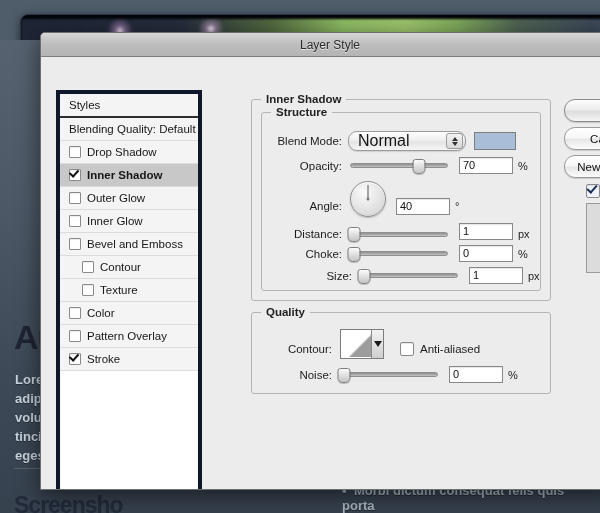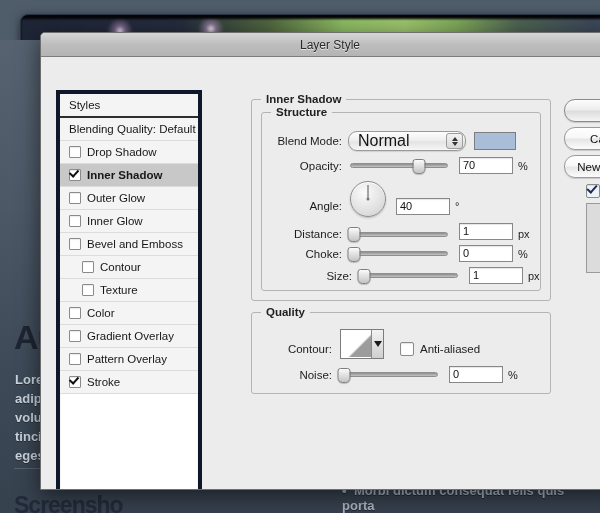--- a/index.html
+++ b/index.html
@@ -302,24 +302,20 @@
         <span class="cb"></span>
         <span>Contour</span>
       </div>
       <div class="sp-row sub">
         <span class="cb"></span>
         <span>Texture</span>
       </div>
       <div class="sp-row">
         <span class="cb"></span>
         <span>Color</span>
-      </div>
-      <div class="sp-row">
-        <span class="cb"></span>
-        <span>Gradient Overlay</span>
       </div>
       <div class="sp-row">
         <span class="cb"></span>
         <span>Pattern Overlay</span>
       </div>
       <div class="sp-row">
         <span class="cb checked"></span>
         <span>Stroke</span>
       </div>
     </div>

